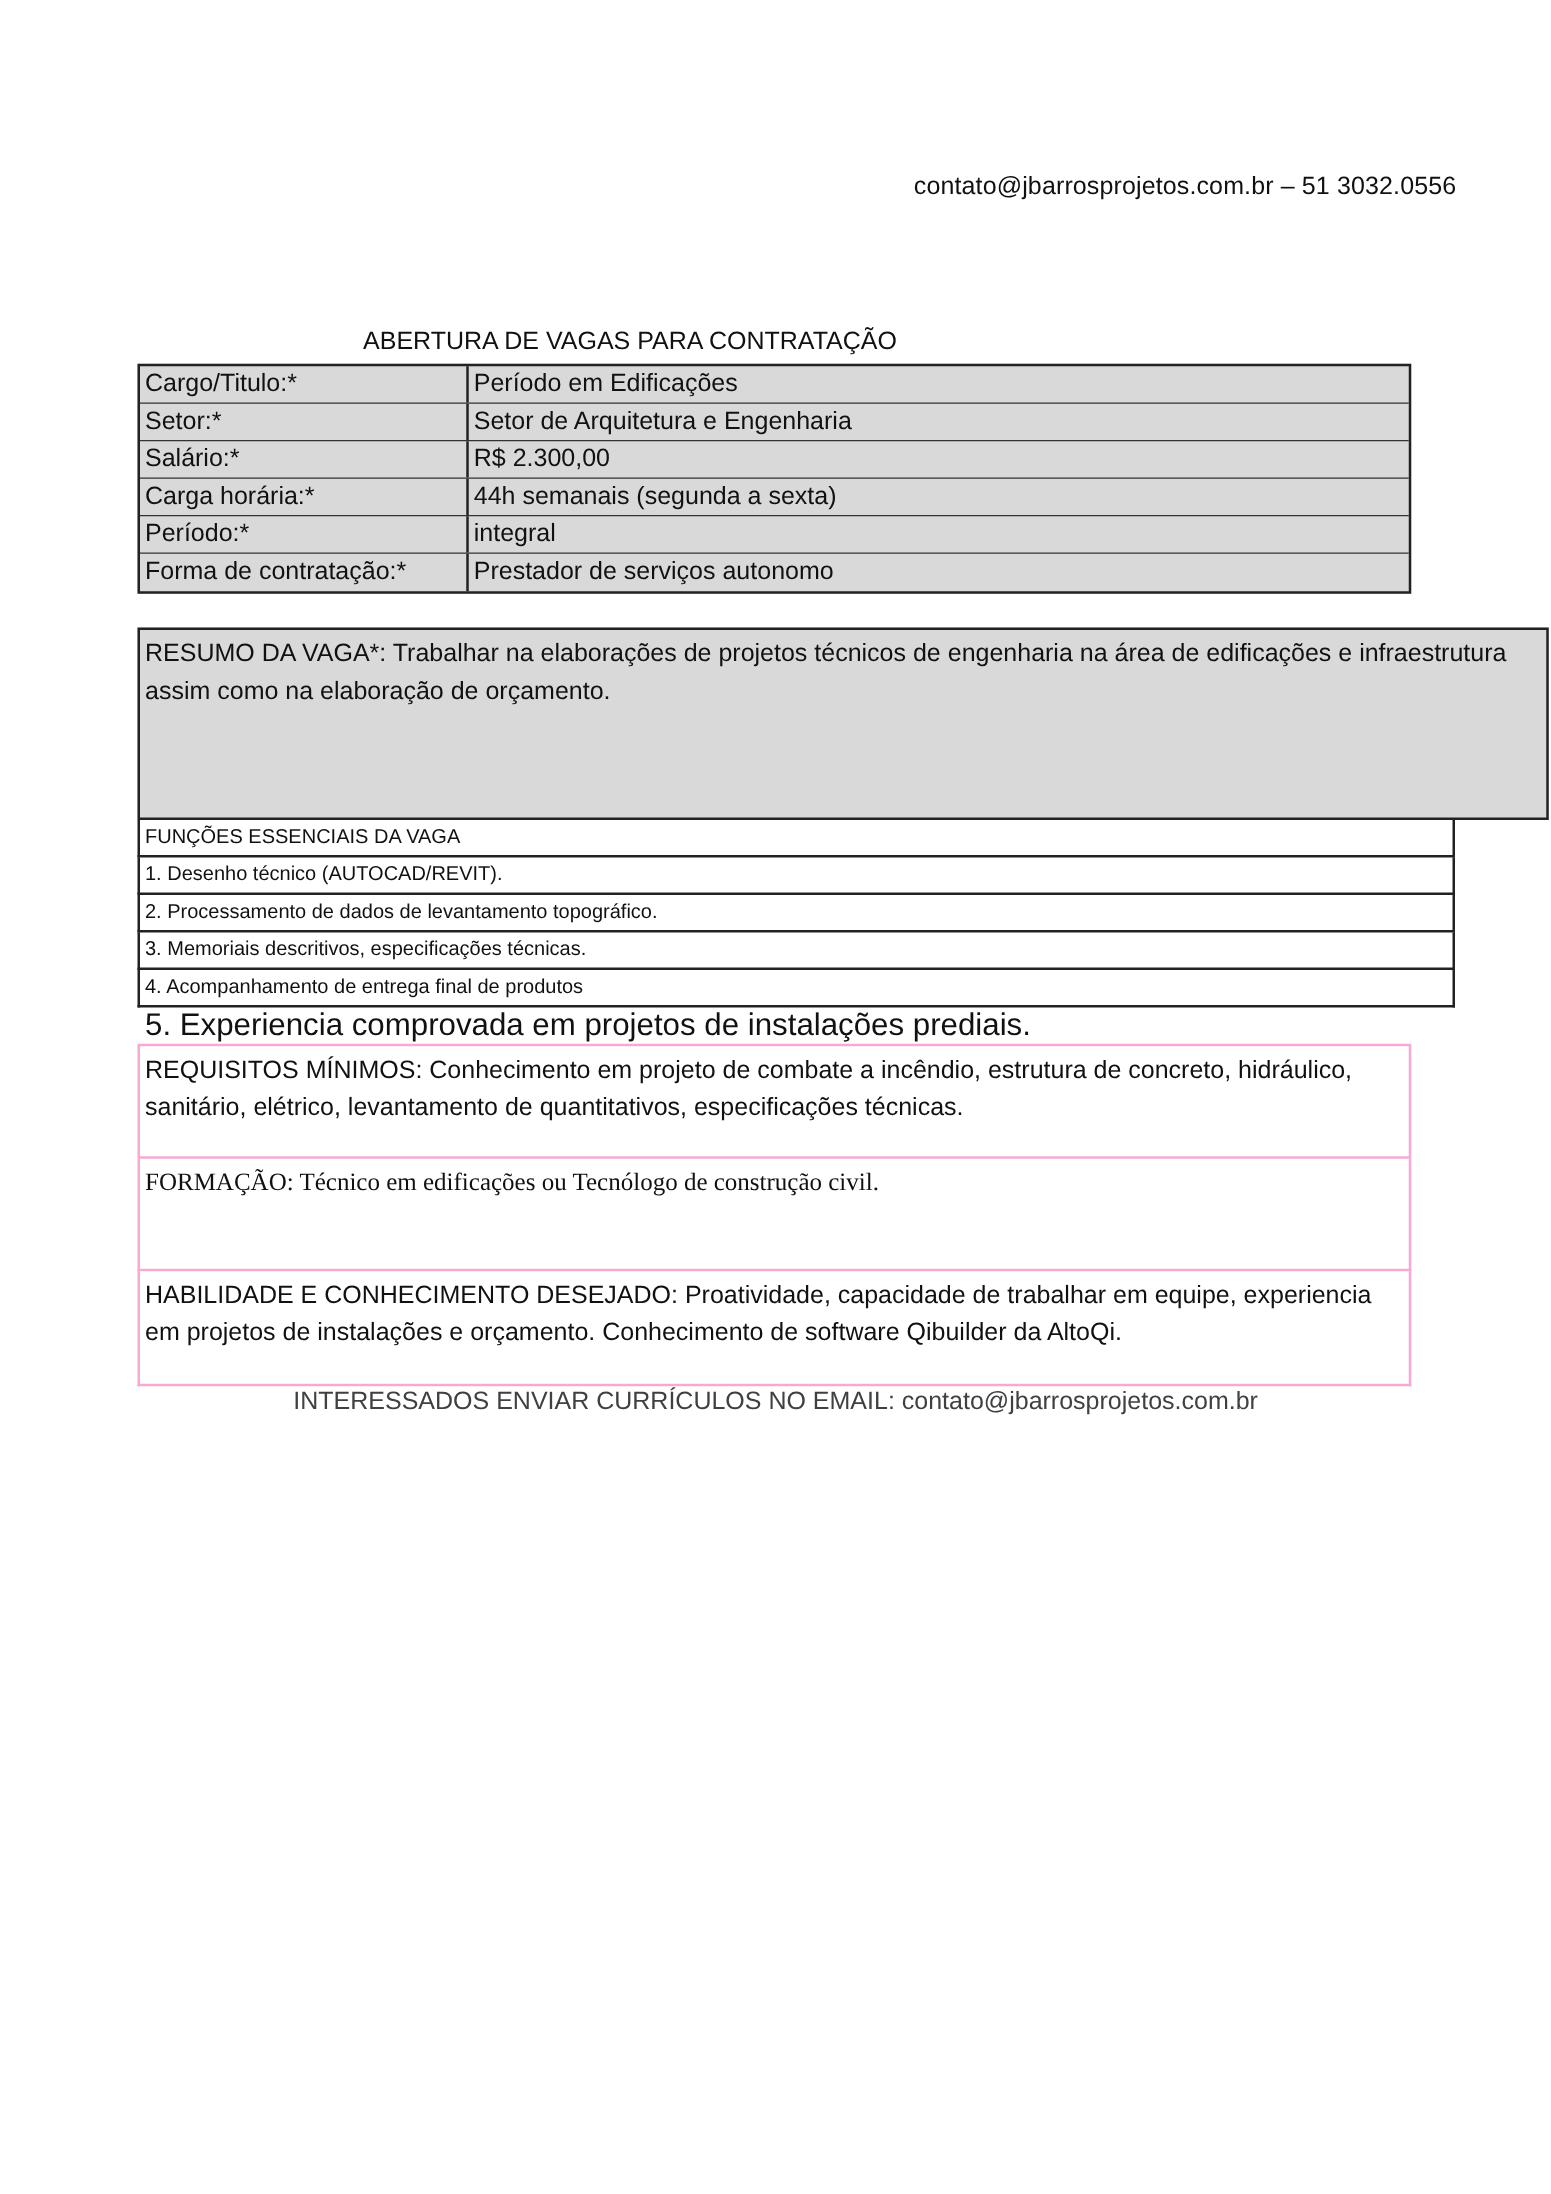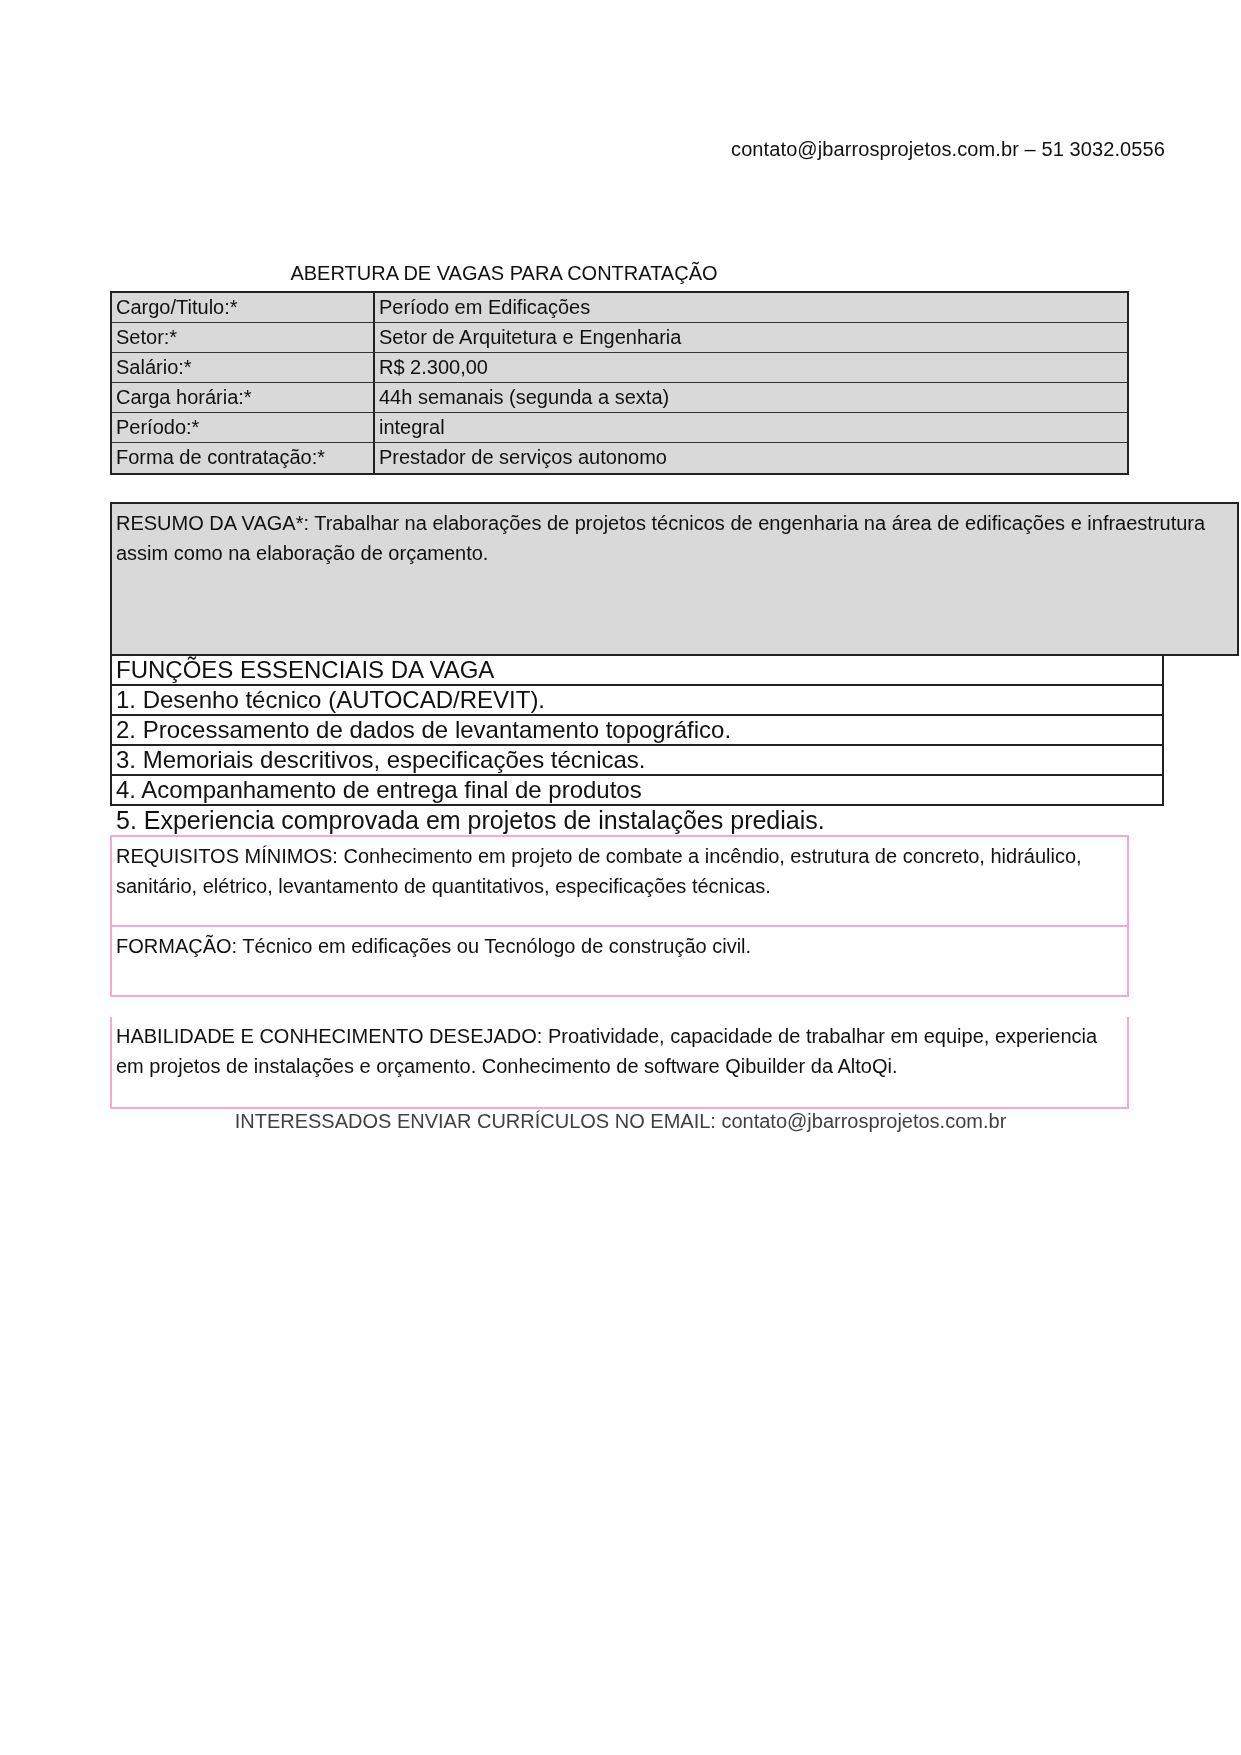--- a/index.html
+++ b/index.html
@@ -13,21 +13,21 @@
   .row:last-child { border-bottom: none; }
   .cell { font-size: 20px; line-height: 28px; padding-left: 4px; white-space: nowrap; overflow: hidden; }
   .cell.label { width: 263px; border-right: 2px solid #222; box-sizing: border-box; }
   .cell.value { flex: 1; }
   .box { position: absolute; left: 110px; width: 1129px; box-sizing: border-box;
          border-left: 2px solid #222; border-right: 2px solid #222; }
   .resumo { top: 502px; height: 154px; background: #d9d9d9; border-top: 2px solid #222; border-bottom: 2px solid #222; }
   .para { font-size: 20px; line-height: 30px; padding: 4px 6px 0 4px; }
   .func-row { position: absolute; left: 110px; width: 1054px; height: 30px; box-sizing: border-box;
               border-left: 2px solid #222; border-right: 2px solid #222; border-bottom: 2px solid #222;
-              font-size: 24px; line-height: 28px; padding-left: 4px; white-space: nowrap; }
+              font-size: 16px; line-height: 28px; padding-left: 4px; white-space: nowrap; }
   .func-plain { position: absolute; left: 110px; width: 1019px; height: 30px; font-size: 25px; line-height: 28px; padding-left: 6px; white-space: nowrap; }
   .sect { position: absolute; left: 110px; width: 1019px; box-sizing: border-box; border: 2px solid #f9a8d4; }
   .sect.mid { border-top: none; }
   .footer { position: absolute; top: 1110px; left: 0; width: 1241px; text-align: center; font-size: 20px; color: #404040; }
 </style>
 </head>
 <body>
 
 <div class="contact">contato@jbarrosprojetos.com.br – 51 3032.0556</div>
 
@@ -67,20 +67,20 @@
 <div class="func-row" style="top:656px;">FUNÇÕES ESSENCIAIS DA VAGA</div>
 <div class="func-row" style="top:686px;">1. Desenho técnico (AUTOCAD/REVIT).</div>
 <div class="func-row" style="top:716px;">2. Processamento de dados de levantamento topográfico.</div>
 <div class="func-row" style="top:746px;">3. Memoriais descritivos, especificações técnicas.</div>
 <div class="func-row" style="top:776px;">4. Acompanhamento de entrega final de produtos</div>
 <div class="func-plain" style="top:806px;">5. Experiencia comprovada em projetos de instalações prediais.</div>
 
 <div class="sect" style="top:835px; height:92px;">
   <div class="para">REQUISITOS MÍNIMOS: Conhecimento em projeto de combate a incêndio, estrutura  de concreto, hidráulico, sanitário, elétrico, levantamento de quantitativos, especificações técnicas.</div>
 </div>
-<div class="sect mid" style="top:927px; height:70px;">
+<div class="sect mid" style="top:927px; height:90px;font-family:Liberation Serif, serif;">
   <div class="para">FORMAÇÃO: Técnico em edificações ou Tecnólogo de construção civil.</div>
 </div>
 <div class="sect mid" style="top:1017px; height:92px;">
   <div class="para">HABILIDADE E CONHECIMENTO DESEJADO: Proatividade, capacidade de trabalhar em equipe, experiencia em projetos de instalações e orçamento. Conhecimento de software Qibuilder da AltoQi.</div>
 </div>
 
 <div class="footer">INTERESSADOS ENVIAR CURRÍCULOS NO EMAIL: contato@jbarrosprojetos.com.br</div>
 
 </body></html>

